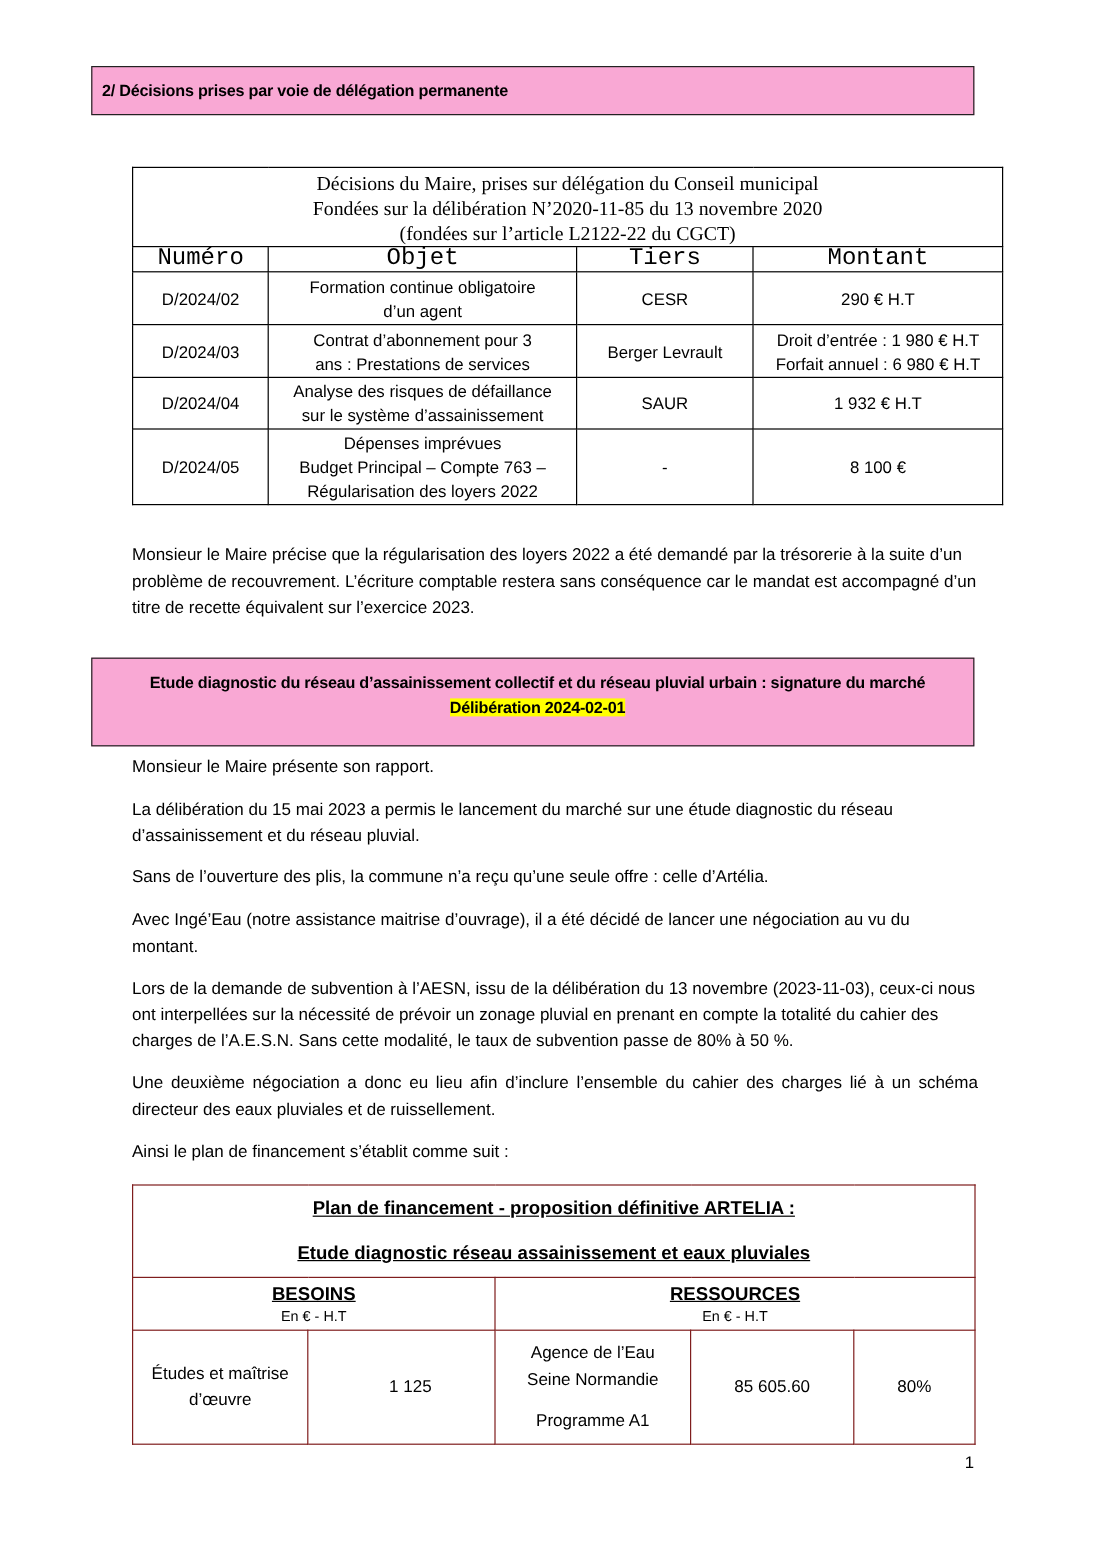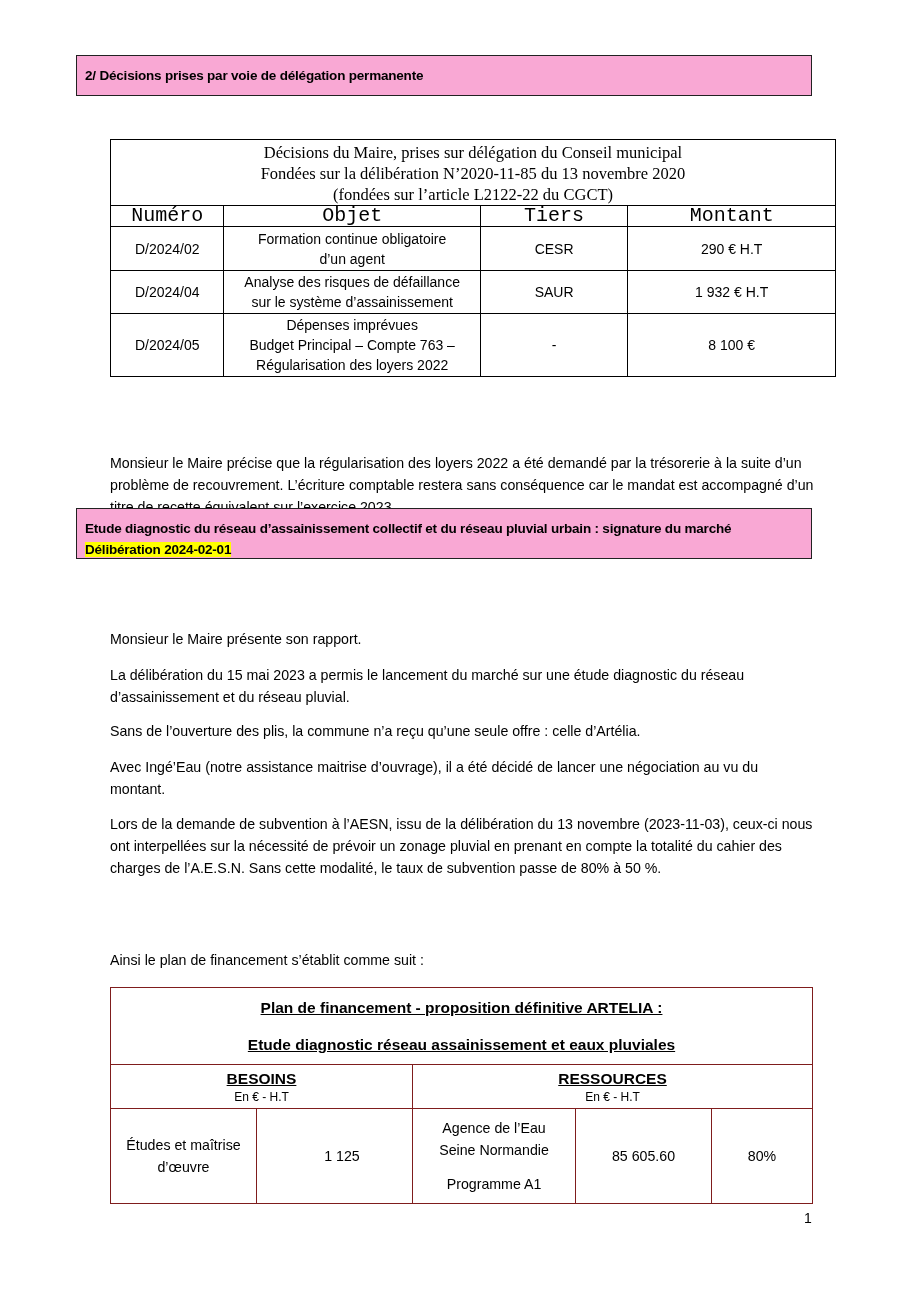--- a/index.html
+++ b/index.html
@@ -32,24 +32,25 @@
       font-size: 13.5px;
       padding-left: 8px;
       letter-spacing: -0.2px;
     }
     .banner1 {
       top: 55px;
       height: 41px;
       line-height: 40px;
     }
     .banner2 {
-      top: 508px;
-      height: 51px;
+      top: 548px;
+      height: 74px;
       padding-top: 9px;
       line-height: 21px;
+      text-align: center;
     }
     .hl {
       background: #ffff00;
     }
     table {
       border-collapse: collapse;
       position: absolute;
       border-radius: 17px;
     }
     .dec-table {
@@ -168,20 +169,32 @@
       <td>D/2024/02</td>
       <td>
         <div>Formation continue obligatoire</div>
         <div>d’un agent</div>
       </td>
       <td>CESR</td>
       <td>
         <div>290 € H.T</div>
       </td>
     </tr>
+    <tr class="dec-row" style="height:44px;">
+      <td>D/2024/03</td>
+      <td>
+        <div>Contrat d’abonnement pour 3</div>
+        <div>ans : Prestations de services</div>
+      </td>
+      <td>Berger Levrault</td>
+      <td>
+        <div>Droit d’entrée : 1 980 € H.T</div>
+        <div>Forfait annuel : 6 980 € H.T</div>
+      </td>
+    </tr>
     <tr class="dec-row" style="height:43px;">
       <td>D/2024/04</td>
       <td>
         <div>Analyse des risques de défaillance</div>
         <div>sur le système d’assainissement</div>
       </td>
       <td>SAUR</td>
       <td>
         <div>1 932 €  H.T</div>
       </td>
@@ -206,20 +219,21 @@
   <div class="banner banner2">
     <div>Etude diagnostic du réseau d’assainissement collectif et du réseau pluvial urbain : signature du marché</div>
     <div><span class="hl">Délibération 2024-02-01</span></div>
   </div>
 
   <p class="para" style="top:628px;">Monsieur le Maire présente son rapport.</p>
   <p class="para" style="top:664px;">La délibération du 15 mai 2023 a permis le lancement du marché sur une étude diagnostic du réseau d’assainissement et du réseau pluvial.</p>
   <p class="para" style="top:720px;">Sans de l’ouverture des plis, la commune n’a reçu qu’une seule offre : celle d’Artélia.</p>
   <p class="para" style="top:756px;">Avec Ingé’Eau (notre assistance maitrise d’ouvrage), il a été décidé de lancer une négociation au vu du montant.</p>
   <p class="para" style="top:813px;">Lors de la demande de subvention à l’AESN, issu de la délibération du 13 novembre (2023-11-03), ceux-ci nous ont interpellées sur la nécessité de prévoir un zonage pluvial en prenant en compte la totalité du cahier des charges de l’A.E.S.N.  Sans cette modalité, le taux de subvention passe de 80% à 50 %.</p>
+  <p class="para justify" style="top:892px;">Une deuxième négociation a donc eu lieu afin d’inclure l’ensemble du cahier des charges lié à un schéma directeur des eaux pluviales et de ruissellement.</p>
   <p class="para" style="top:949px;">Ainsi le plan de financement s’établit comme suit :</p>
 
   <table class="fin-table">
     <tbody>
         <tr>
       <td colspan="5" class="fin-title">
         <div>Plan de financement - proposition définitive ARTELIA :</div>
         <div>Etude diagnostic réseau assainissement et eaux pluviales</div>
       </td>
     </tr>

